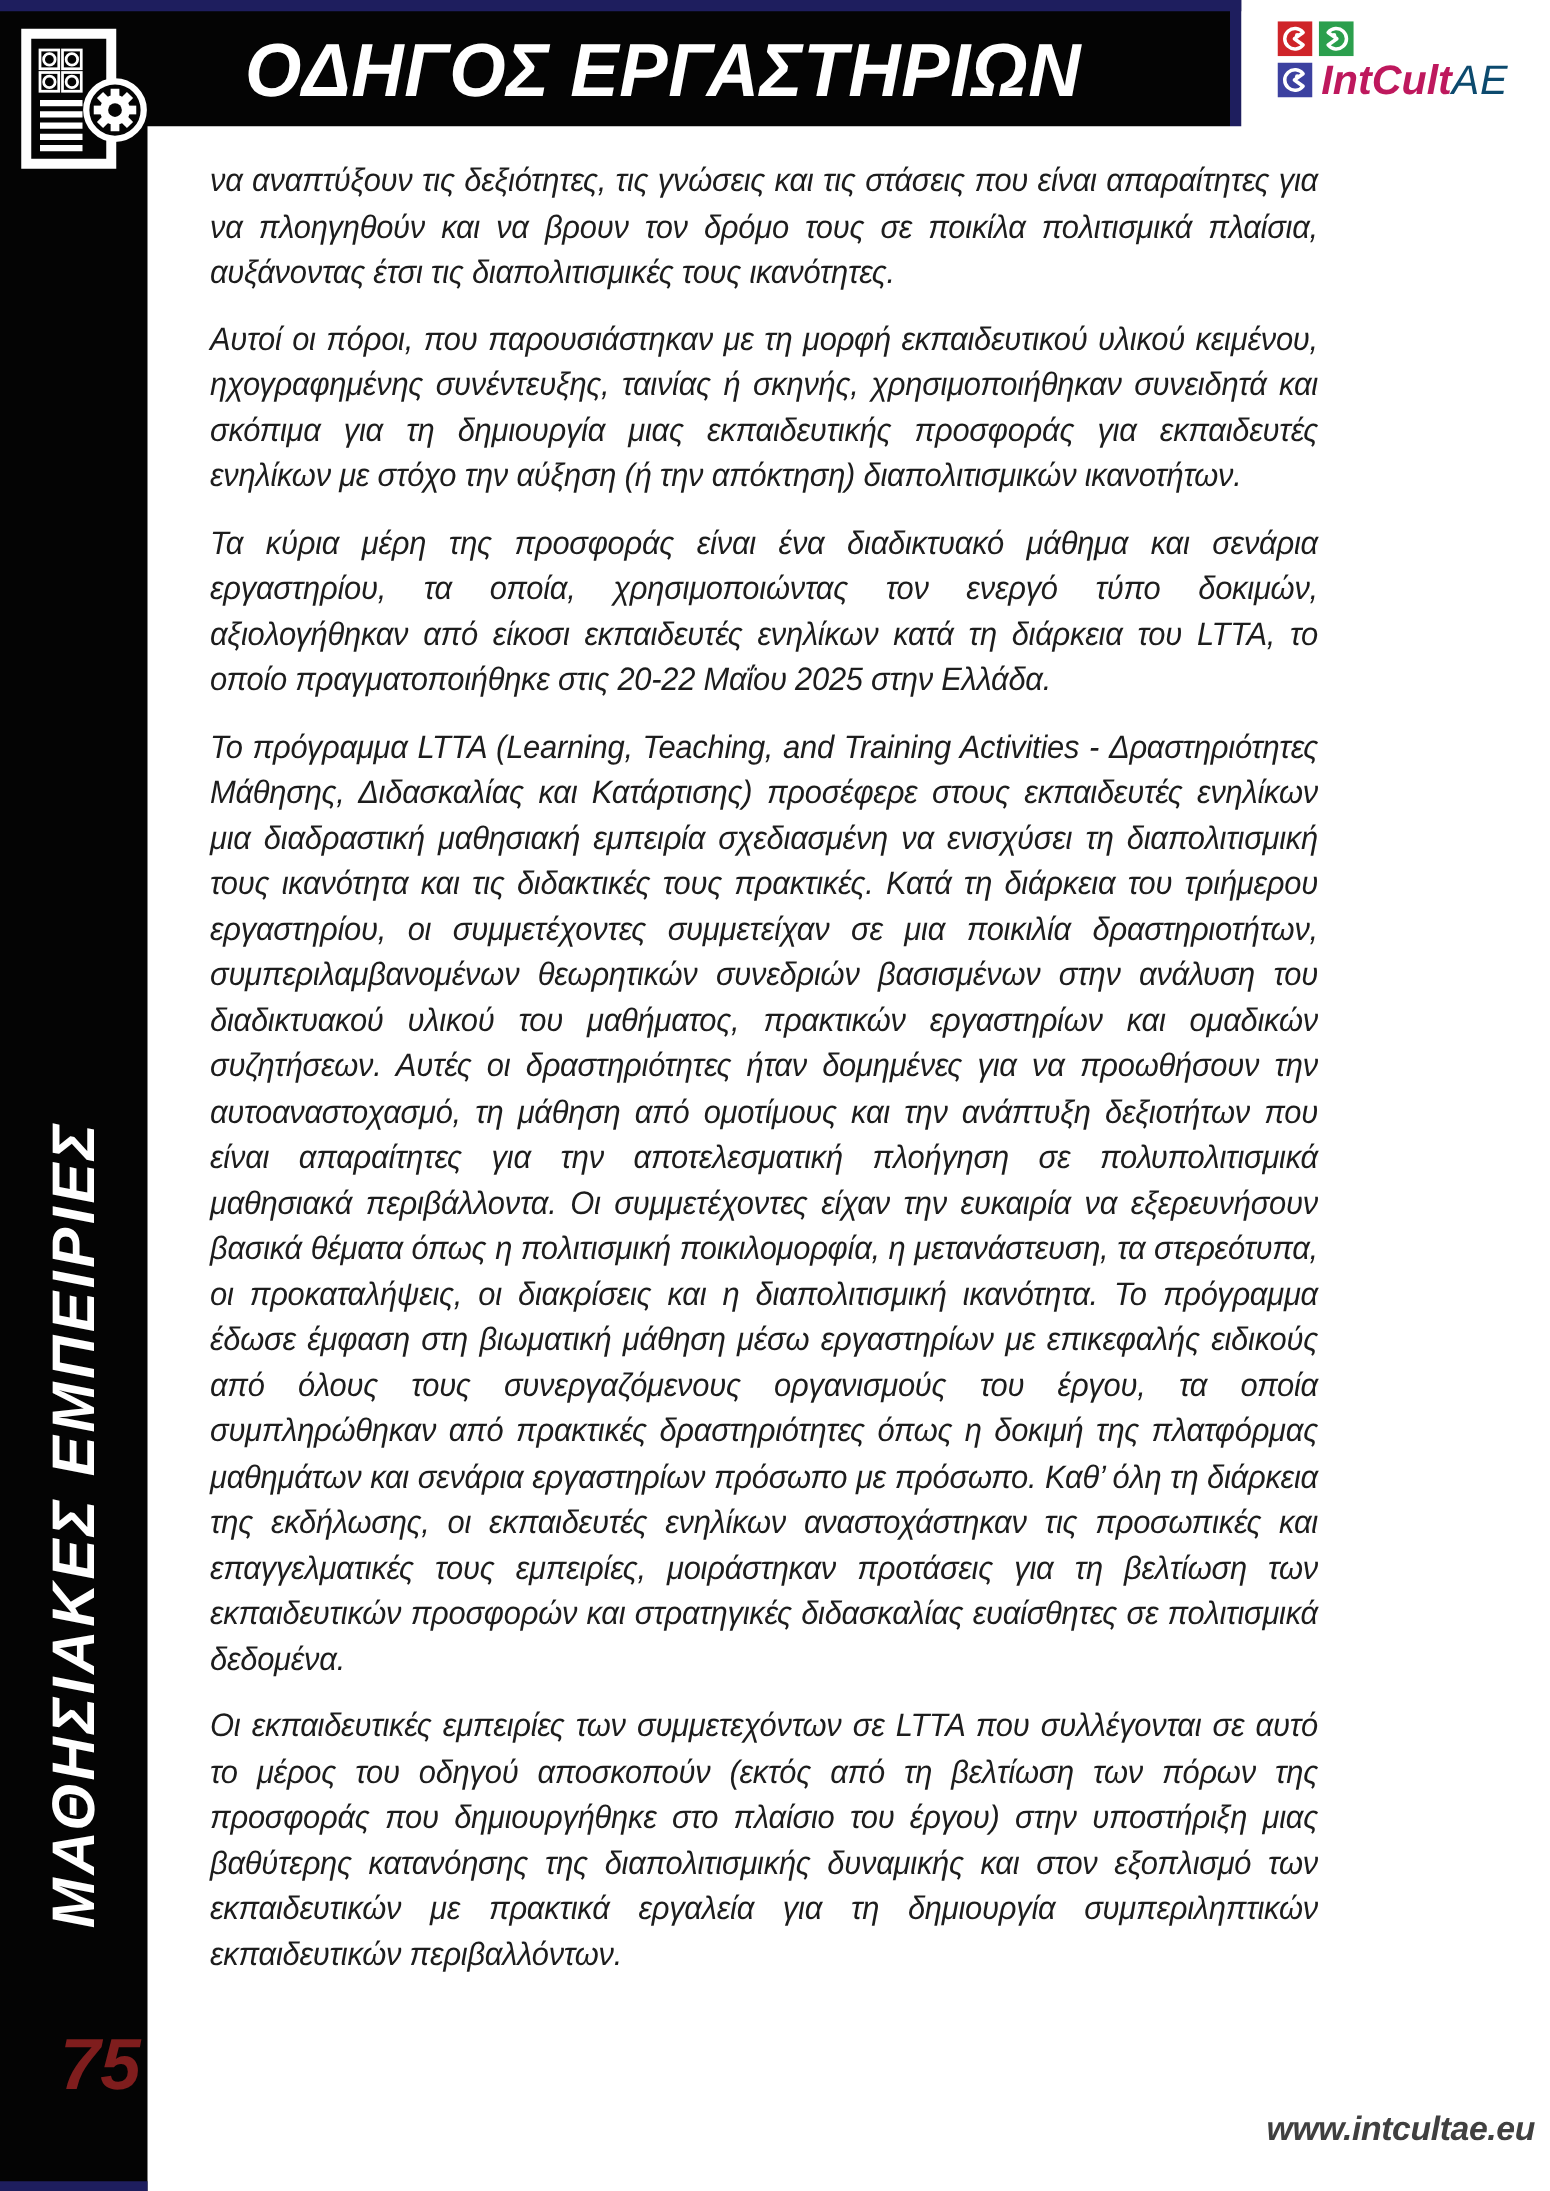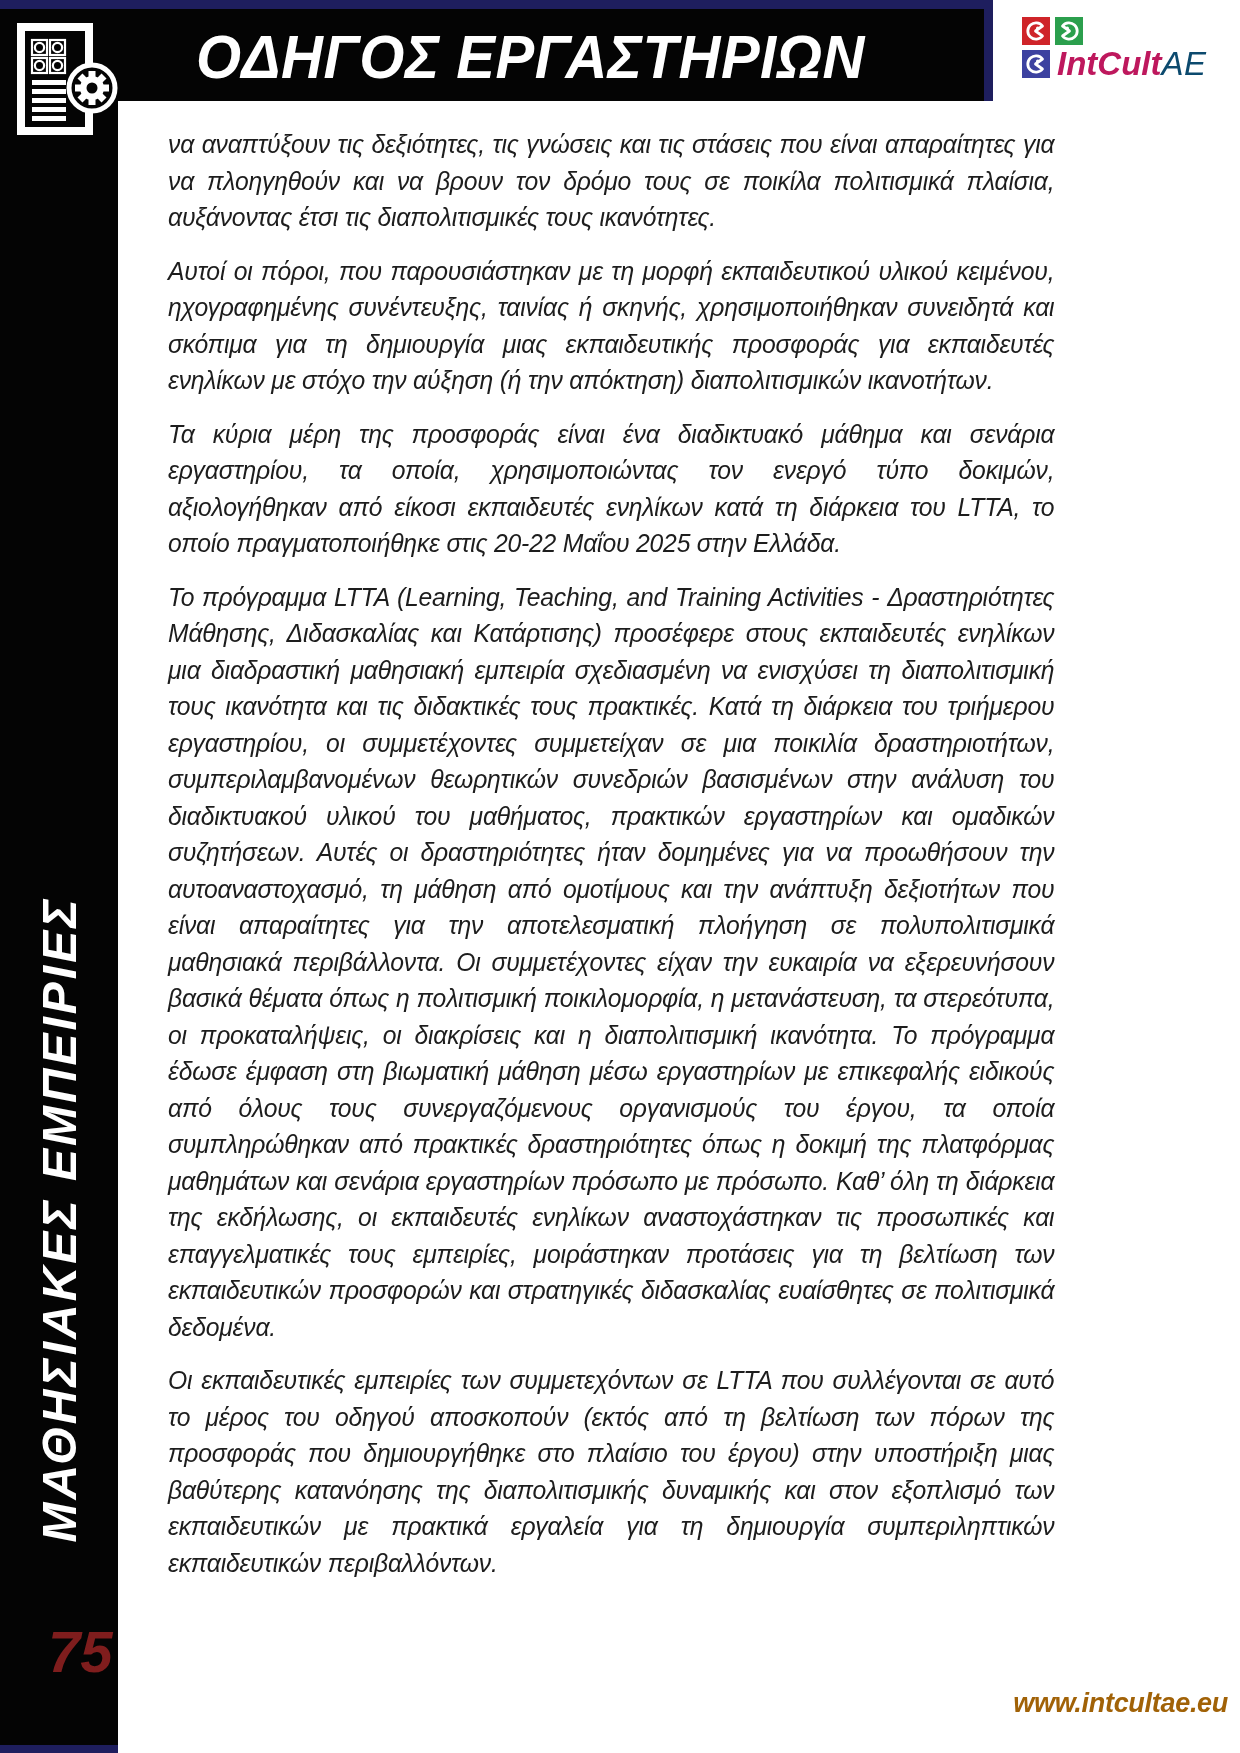--- a/index.html
+++ b/index.html
@@ -67,21 +67,21 @@
     color:#ffffff;font-size:48px;font-weight:bold;letter-spacing:3px;
     text-align:center;line-height:68px;white-space:nowrap;
   }
   .page-number{
     position:absolute;left:20px;top:1618px;
     color:#7f1d1d;font-size:58px;font-weight:bold;margin-left:28px;
   }
   
   .footer-url{
     position:absolute;right:12px;top:1688px;
-    color:#a16207;font-size:27px;font-weight:bold;letter-spacing:-0.3px;
+    color:#404040;font-size:27px;font-weight:bold;letter-spacing:-0.3px;
     text-decoration:none;
   }
 </style>
 </head>
 <body>
 
 <div id="page">
 
   <div class="sidebar">
     <div class="sidebar-bottom-strip"></div>

